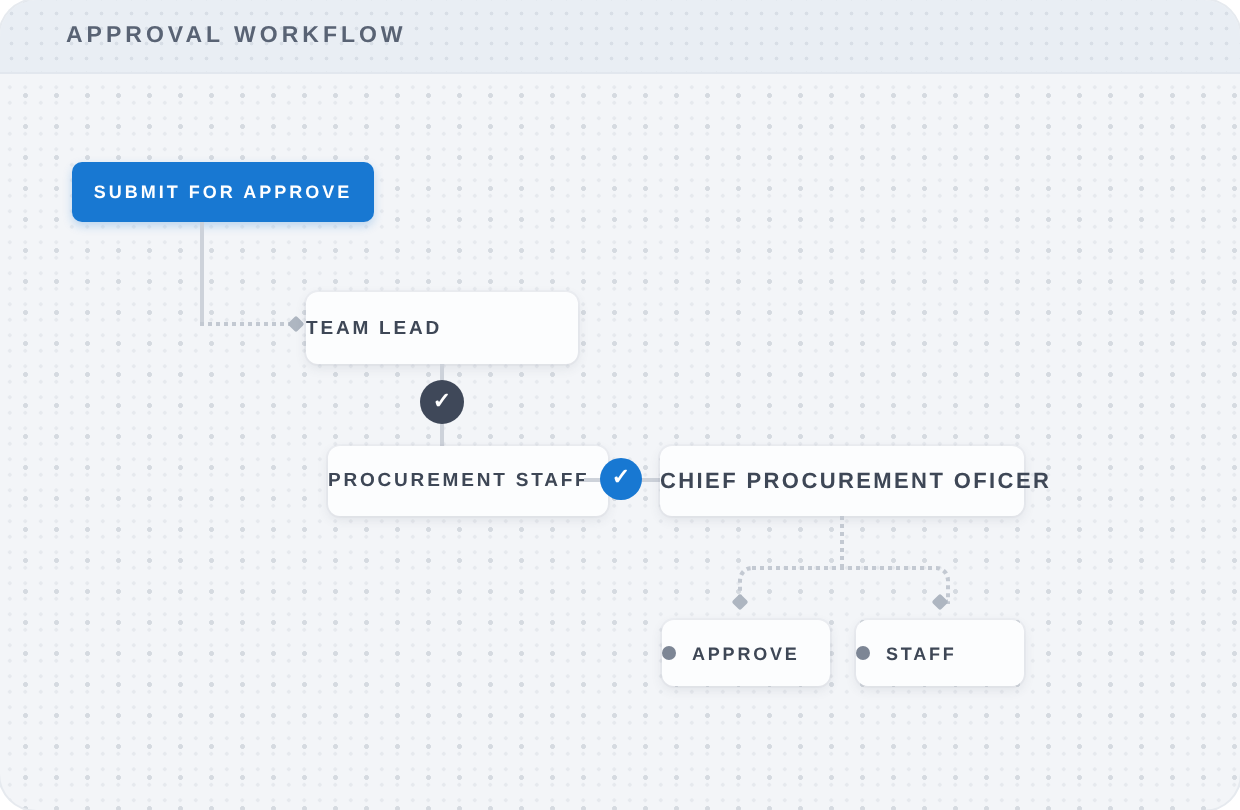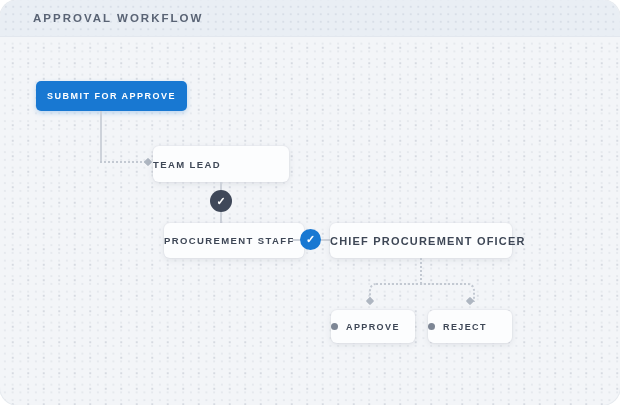--- a/index.html
+++ b/index.html
@@ -89,16 +89,16 @@
   <div class="diamond" style="left:367px;top:298px;"></div>
   <div class="diamond" style="left:467px;top:298px;"></div>
 
   <div class="node node-approve">
     <span class="bullet"></span>
     <span>APPROVE</span>
   </div>
 
   <div class="node node-reject">
     <span class="bullet"></span>
-    <span>REJECT</span>
+    <span>STAFF</span>
   </div>
 
 </div>
 
 </body></html>

